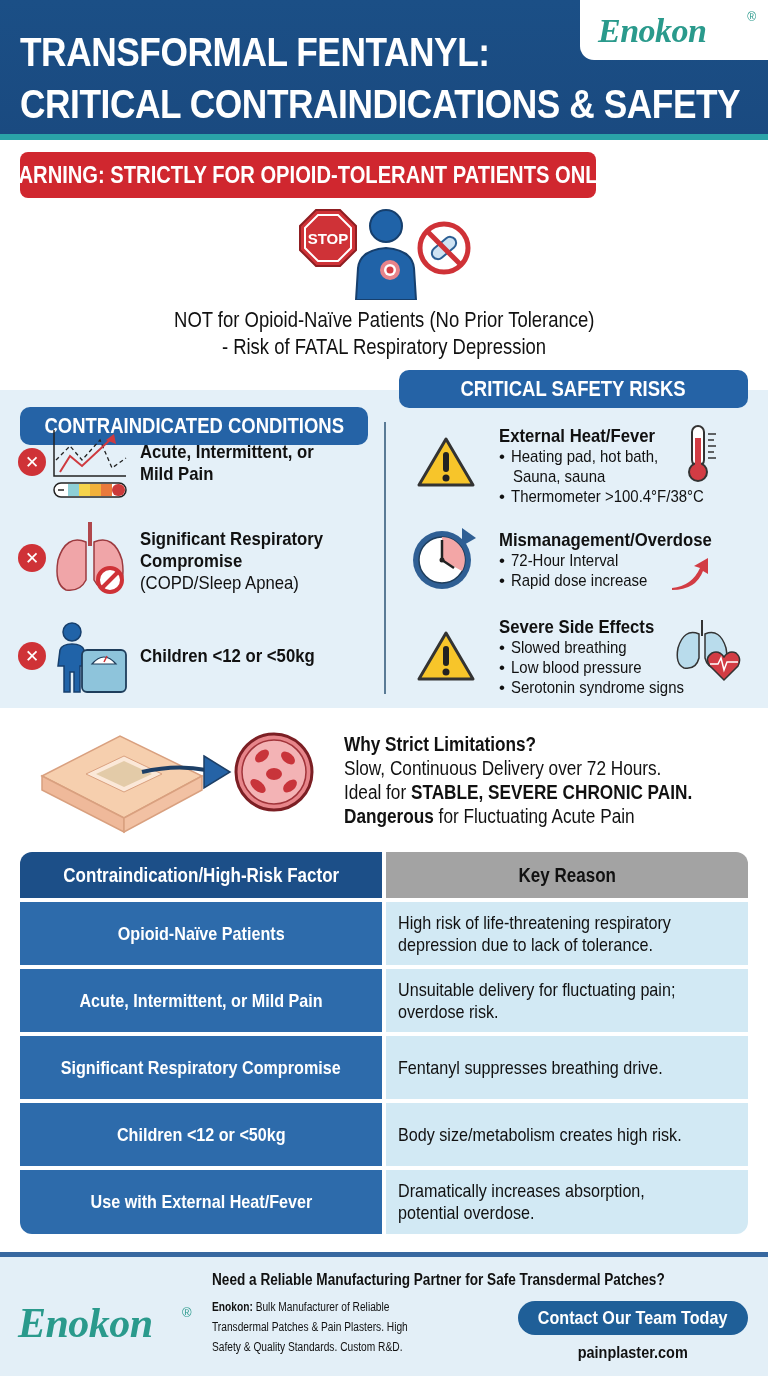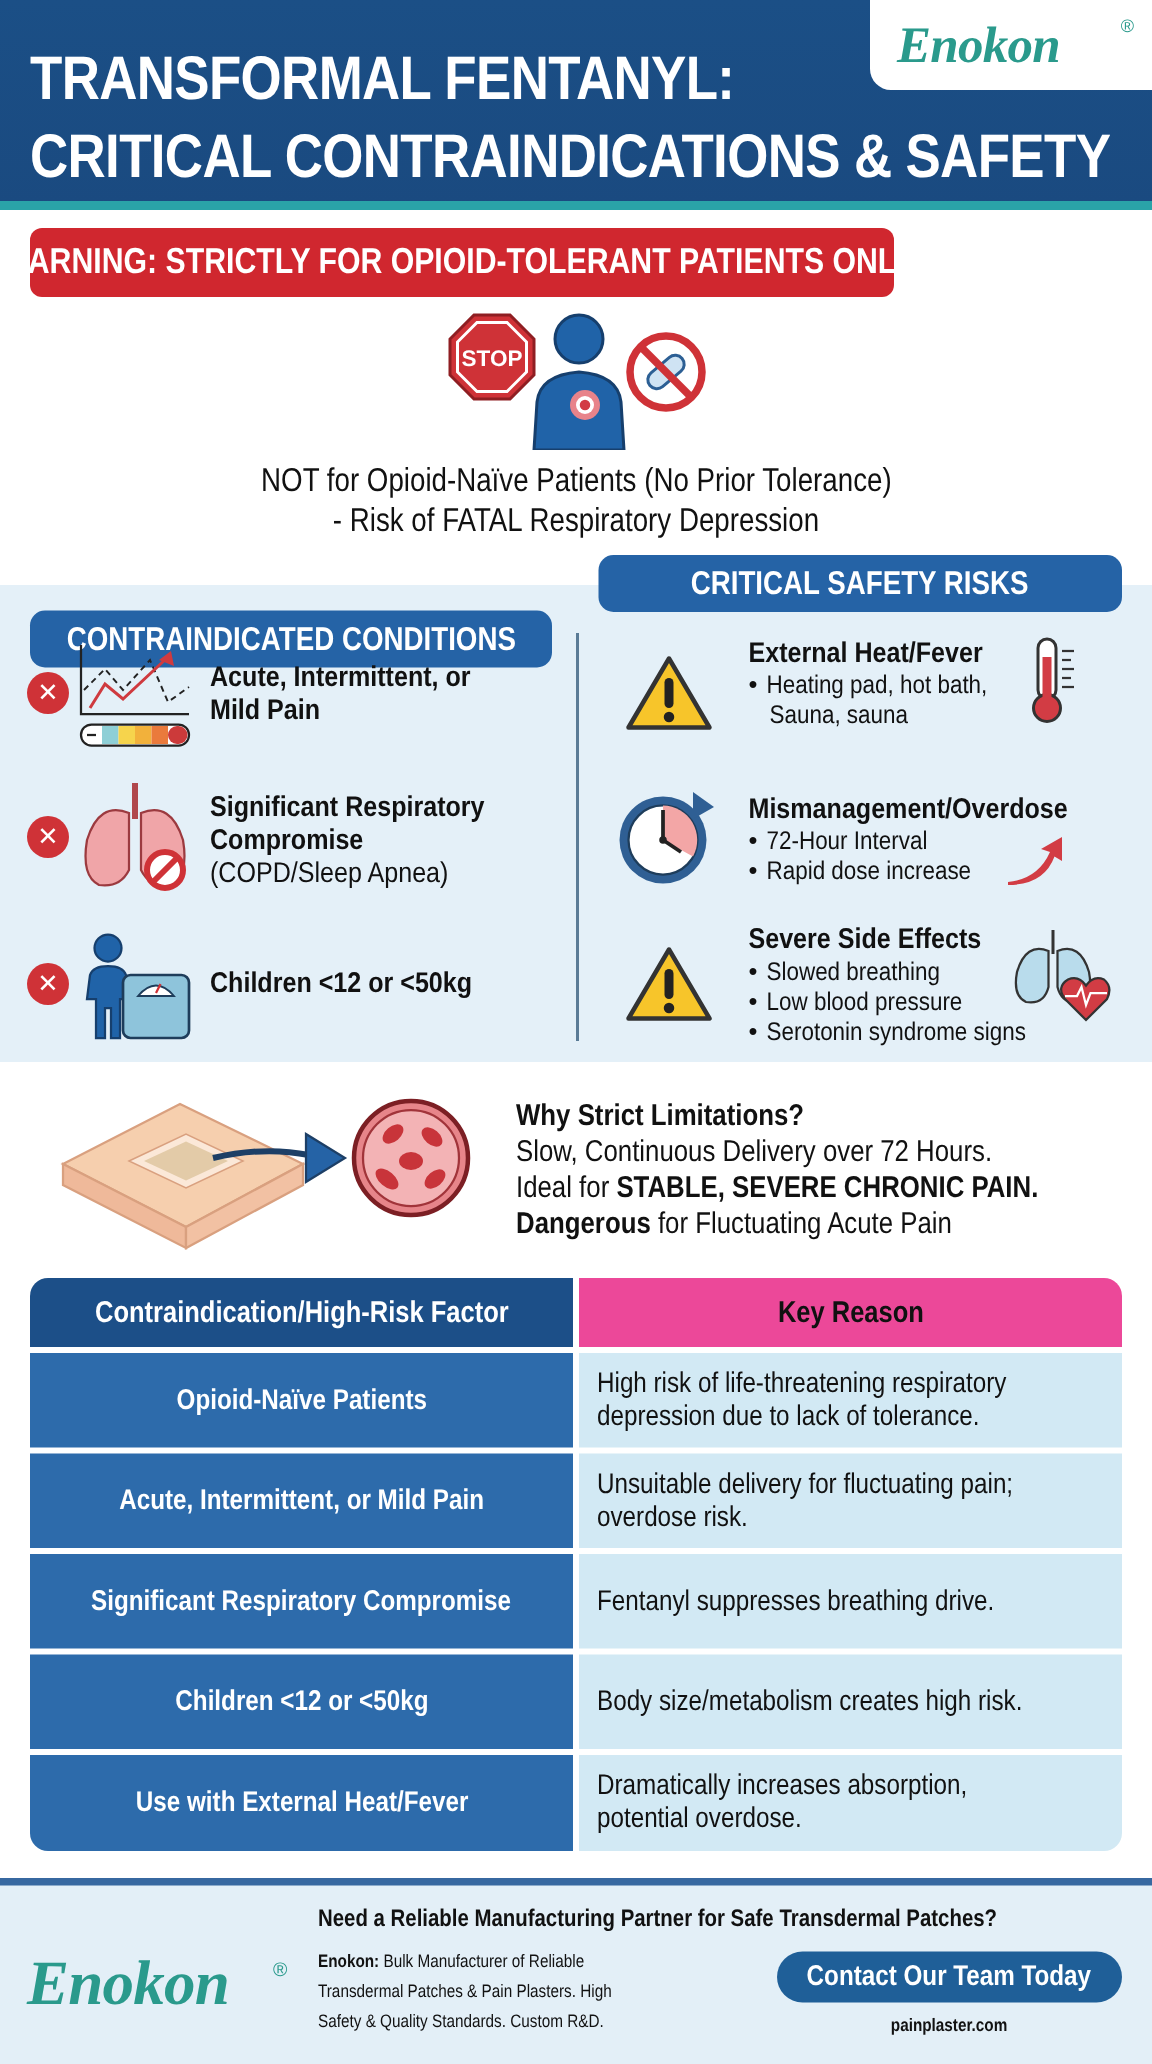--- a/index.html
+++ b/index.html
@@ -52,39 +52,39 @@
 
   
   .why { position: absolute; left: 344px; top: 732px; font-size: 20px; line-height: 24px; color: #111; white-space: nowrap; }
   .why b { font-weight: 700; }
   .why .line { display: block; transform: scaleX(0.86); transform-origin: left; }
 
   
   .table { position: absolute; left: 20px; top: 852px; width: 728px; height: 382px; }
   .th-left { position: absolute; left: 0; top: 0; width: 362px; height: 46px; background: #1c4f88;
     border-top-left-radius: 12px; color: #fff; font-weight: 700; font-size: 20px; display: flex; align-items: center; justify-content: center; }
-  .th-right { position: absolute; left: 366px; top: 0; width: 362px; height: 46px; background: #ec4899;
+  .th-right { position: absolute; left: 366px; top: 0; width: 362px; height: 46px; background: #a3a3a3;
     border-top-right-radius: 12px; color: #111; font-weight: 700; font-size: 20px; display: flex; align-items: center; justify-content: center; }
   .td-left { position: absolute; left: 0; width: 362px; background: #2d6bab; color: #fff; font-weight: 700;
     font-size: 19px; display: flex; align-items: center; justify-content: center; white-space: nowrap; }
   .td-right { position: absolute; left: 366px; width: 362px; background: #d2e9f4; color: #111; font-size: 19px;
     line-height: 22px; display: flex; align-items: center; padding-left: 12px; }
   .sc { display: inline-block; transform: scaleX(0.85); transform-origin: center; white-space: nowrap; }
   .scl { display: inline-block; transform: scaleX(0.85); transform-origin: left; white-space: nowrap; }
 
   
   .footer { position: absolute; left: 0; top: 1252px; width: 768px; height: 124px; background: #e3eff7; border-top: 5px solid #3768a0; }
   .f-logo { position: absolute; left: 18px; top: 42px; font-family: "Liberation Serif", "DejaVu Serif", serif; font-style: italic;
     font-weight: 700; font-size: 42px; color: #2a9a8c; letter-spacing: -0.5px; }
   .f-reg { position: absolute; left: 182px; top: 48px; font-size: 13px; color: #2a9a8c; }
   .f-q { position: absolute; left: 212px; top: 14px; font-weight: 700; font-size: 16px; white-space: nowrap; }
   .f-desc { position: absolute; left: 212px; top: 40px; font-size: 12px; line-height: 20px; white-space: nowrap; }
   .f-btn { position: absolute; left: 518px; top: 44px; width: 230px; height: 34px; background: #1f5f98; border-radius: 17px;
     color: #fff; font-weight: 700; font-size: 19px; display: flex; align-items: center; justify-content: center; white-space: nowrap; }
-  .f-url { position: absolute; left: 518px; top: 86px; width: 230px; text-align: center; font-weight: 700; font-size: 12px; }
+  .f-url { position: absolute; left: 518px; top: 86px; width: 230px; text-align: center; font-weight: 700; font-size: 17px; }
 </style>
 </head>
 <body>
 
 <div class="header">
   <div class="title">
     <div>TRANSFORMAL FENTANYL:</div>
     <div>CRITICAL CONTRAINDICATIONS &amp; SAFETY</div>
   </div>
   <div class="logo-box">
@@ -194,20 +194,21 @@
 <div>
   <svg style="position:absolute; left:416px; top:436px;" width="60" height="52" viewBox="0 0 60 52">
     <polygon points="30,3 57,49 3,49" fill="#f7c52a" stroke="#333" stroke-width="3" stroke-linejoin="round"></polygon>
     <rect x="27" y="16" width="6" height="20" rx="3" fill="#222"></rect>
     <circle cx="30" cy="42" r="3.5" fill="#222"></circle>
   </svg>
   <div class="risk-title" style="top:425px;"><span class="sq">External Heat/Fever</span></div>
   <ul class="risk-list" style="top:447px;">
     <li><span class="sq">Heating pad, hot bath,</span></li>
     <li class="cont"><span class="sq">Sauna, sauna</span></li>
+    <li><span class="sq">Thermometer &gt;100.4°F/38°C</span></li>
   </ul>
   <svg style="position:absolute; left:686px; top:424px;" width="34" height="60" viewBox="0 0 34 60">
     <rect x="6" y="2" width="12" height="40" rx="6" fill="#fff" stroke="#333" stroke-width="2"></rect>
     <circle cx="12" cy="48" r="9" fill="#d23c44" stroke="#333" stroke-width="2"></circle>
     <rect x="9" y="14" width="6" height="30" fill="#d23c44"></rect>
     <line x1="22" y1="10" x2="30" y2="10" stroke="#333" stroke-width="1.5"></line>
     <line x1="22" y1="16" x2="28" y2="16" stroke="#333" stroke-width="1.5"></line>
     <line x1="22" y1="22" x2="30" y2="22" stroke="#333" stroke-width="1.5"></line>
     <line x1="22" y1="28" x2="28" y2="28" stroke="#333" stroke-width="1.5"></line>
     <line x1="22" y1="34" x2="30" y2="34" stroke="#333" stroke-width="1.5"></line>

